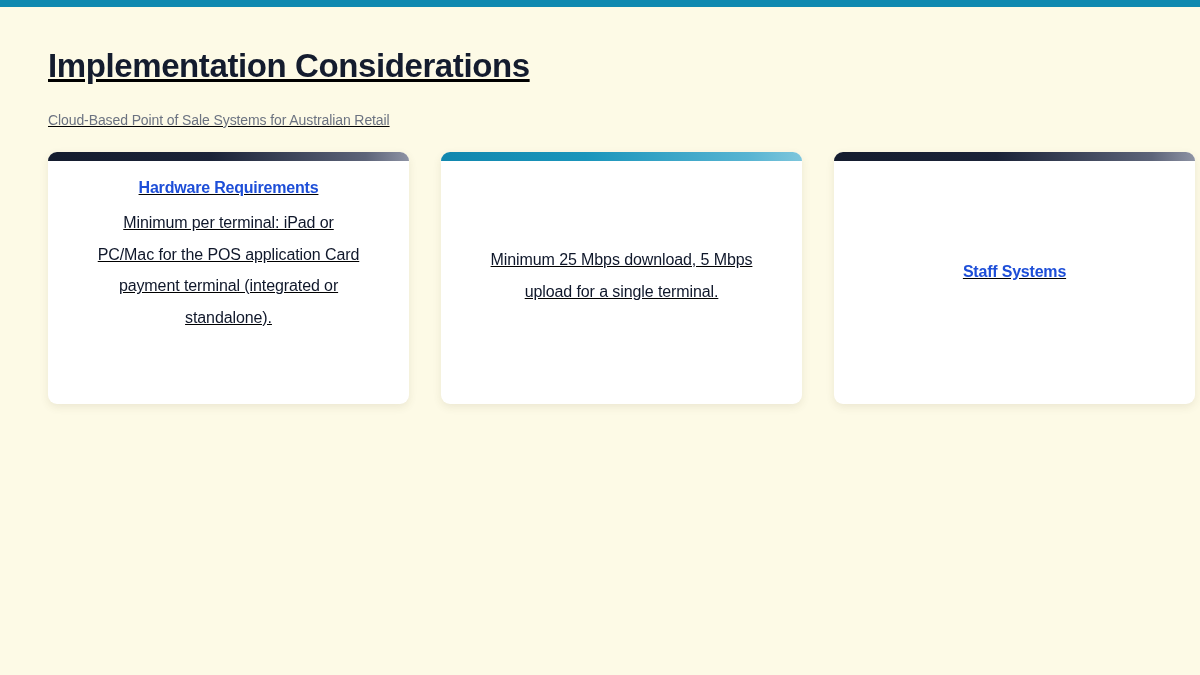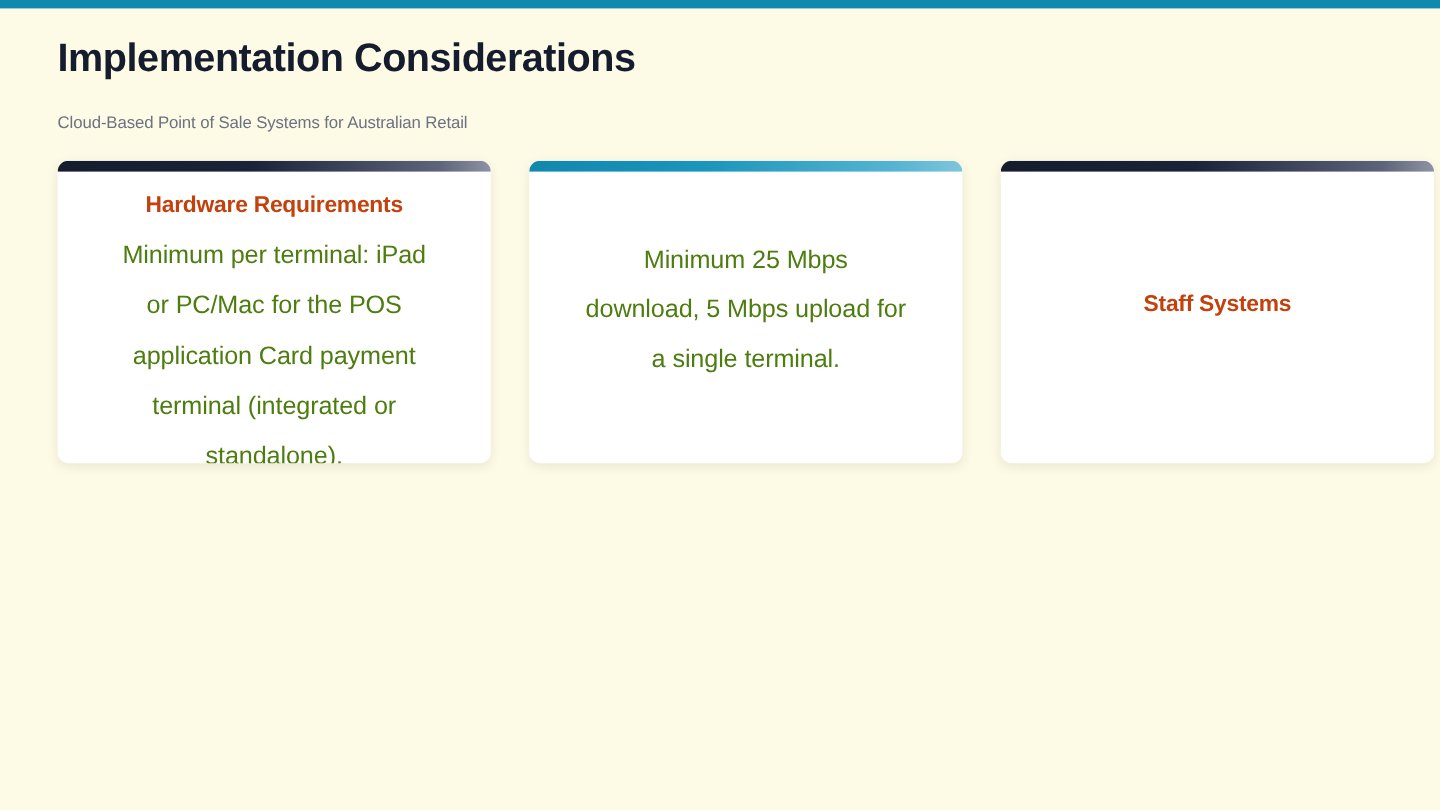--- a/index.html
+++ b/index.html
@@ -25,21 +25,22 @@
     height: 7px;
     background: #1089B0;
     z-index: 5;
   }
 
   .page {
     position: absolute;
     top: 7px; left: 0;
     width: 1200px;
     height: 668px;
-    padding: 22px 0 0 48px;
+    padding: 40px 0 0 48px;
+    text-decoration: underline;
   }
 
   .page-title {
     font-size: 33px;
     font-weight: bold;
     color: #141C2E;
     letter-spacing: -0.4px;
     line-height: 1.15;
   }
 
@@ -89,32 +90,32 @@
     flex: 1 1 auto;
     display: flex;
     flex-direction: column;
     justify-content: center;
     align-items: center;
     padding: 10px 22px 22px 22px;
     text-align: center;
   }
 
   .card-title {
-    font-size: 19px;
+    font-size: 16px;
     font-weight: bold;
-    color: #c2410c;
+    color: #1d4ed8;
     letter-spacing: -0.2px;
     line-height: 1.25;
     margin-bottom: 9px;
   }
 
   .card-text {
-    font-size: 21px;
+    font-size: 16px;
     font-weight: normal;
-    color: #4d7c0f;
+    color: #0f172a;
     line-height: 1.99;
     letter-spacing: -0.1px;
     max-width: 270px;
   }
 
   
   .card.card-tall .card-body { justify-content: flex-start; padding-top: 17px; }
 </style>
 </head>
 <body>

